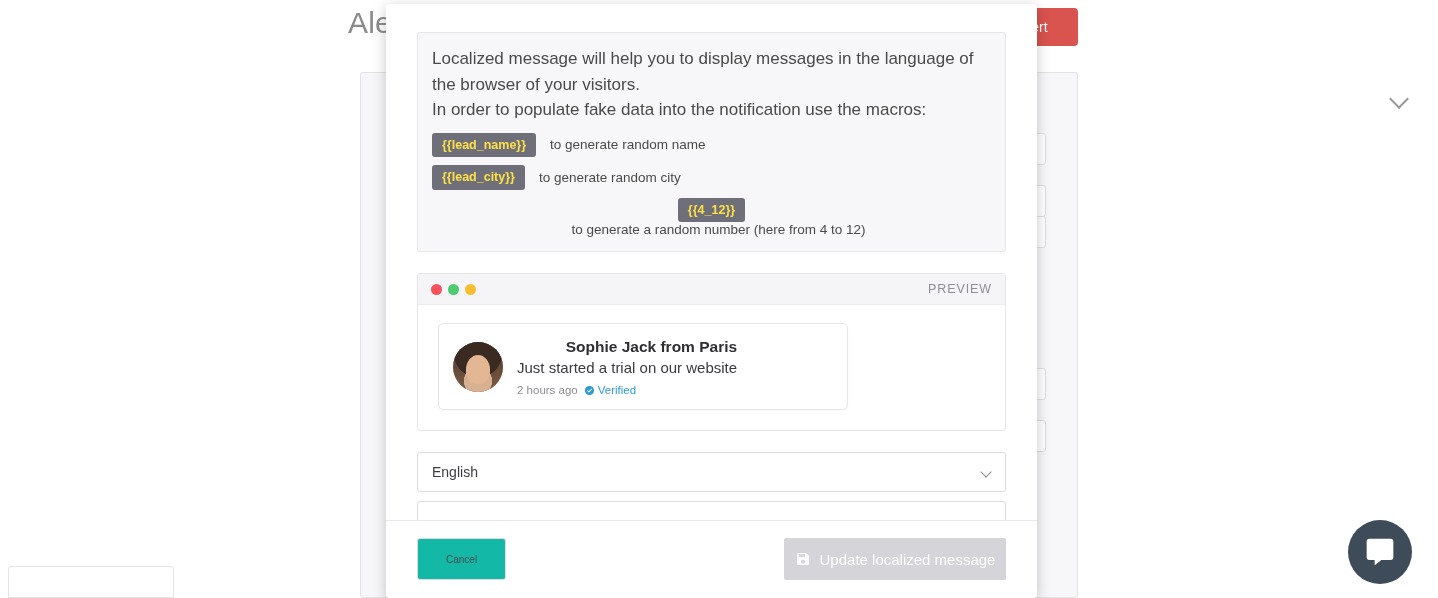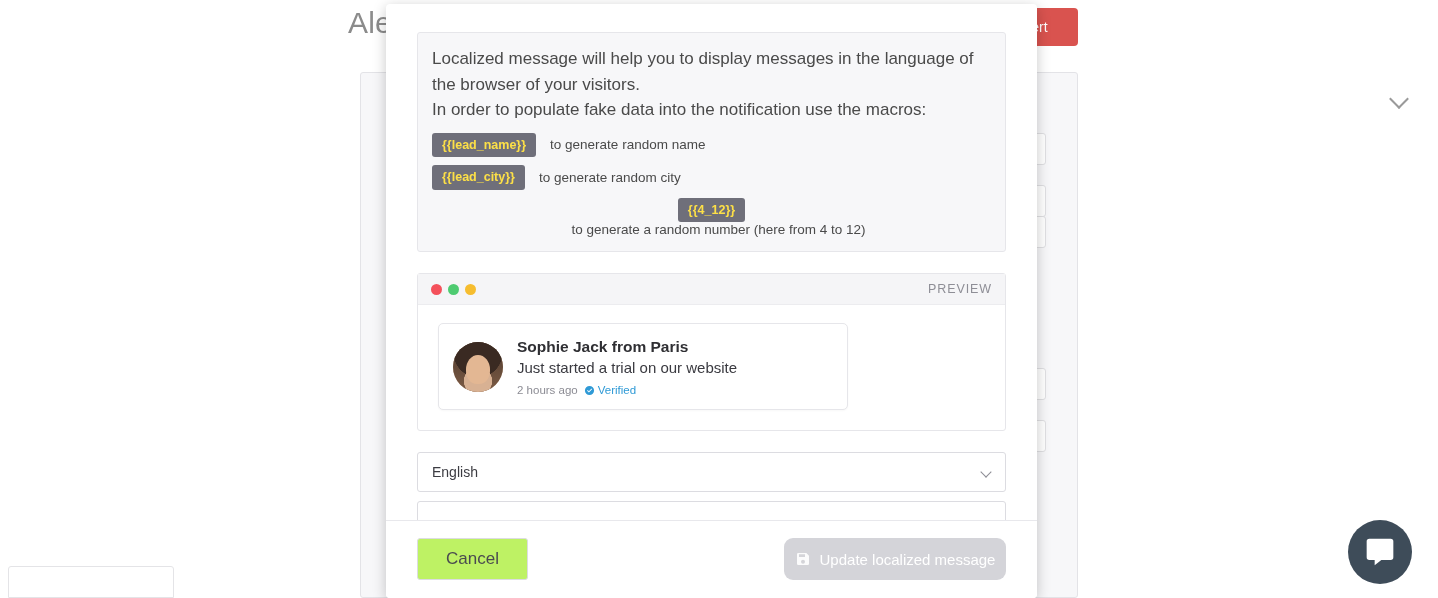--- a/index.html
+++ b/index.html
@@ -174,20 +174,21 @@
   }
   .notif-card {
     border: 1px solid #e6e6ea;
     border-radius: 5px;
     padding: 13px 14px;
     display: flex;
     align-items: center;
     width: 410px;
     background: #fff;
     box-shadow: 0 1px 2px rgba(0,0,0,0.03);
+    text-align: right;
   }
   .avatar {
     width: 50px; height: 50px;
     border-radius: 50%;
     flex: 0 0 50px;
     overflow: hidden;
     background: #c9a98e;
     position: relative;
   }
   .avatar .hair {
@@ -295,33 +296,33 @@
     padding: 17px 31px 18px 31px;
     display: flex;
     align-items: center;
     justify-content: space-between;
     background: #fff;
   }
   .btn-cancel {
     height: 42px;
     padding: 0 28px;
     border: 1px solid #dcdce1;
-    background: #bef264;
-    border-radius: 3px;
-    font-size: 17px;
+    background: #14b8a6;
+    border-radius: 3px;
+    font-size: 10px;
     color: #4a4a50;
     display: flex; align-items: center; justify-content: center;
     cursor: pointer;
   }
   .btn-update {
     height: 42px;
     width: 222px;
     background: #d4d4d9;
     border: 0;
-    border-radius: 9px;
+    border-radius: 2px;
     font-size: 15px;
     color: #ffffff;
     display: flex; align-items: center; justify-content: center;
     gap: 9px;
     cursor: default;
   }
   .btn-update svg { width: 16px; height: 16px; fill: #ffffff; opacity: .92; }
 </style>
 </head>
 <body>

